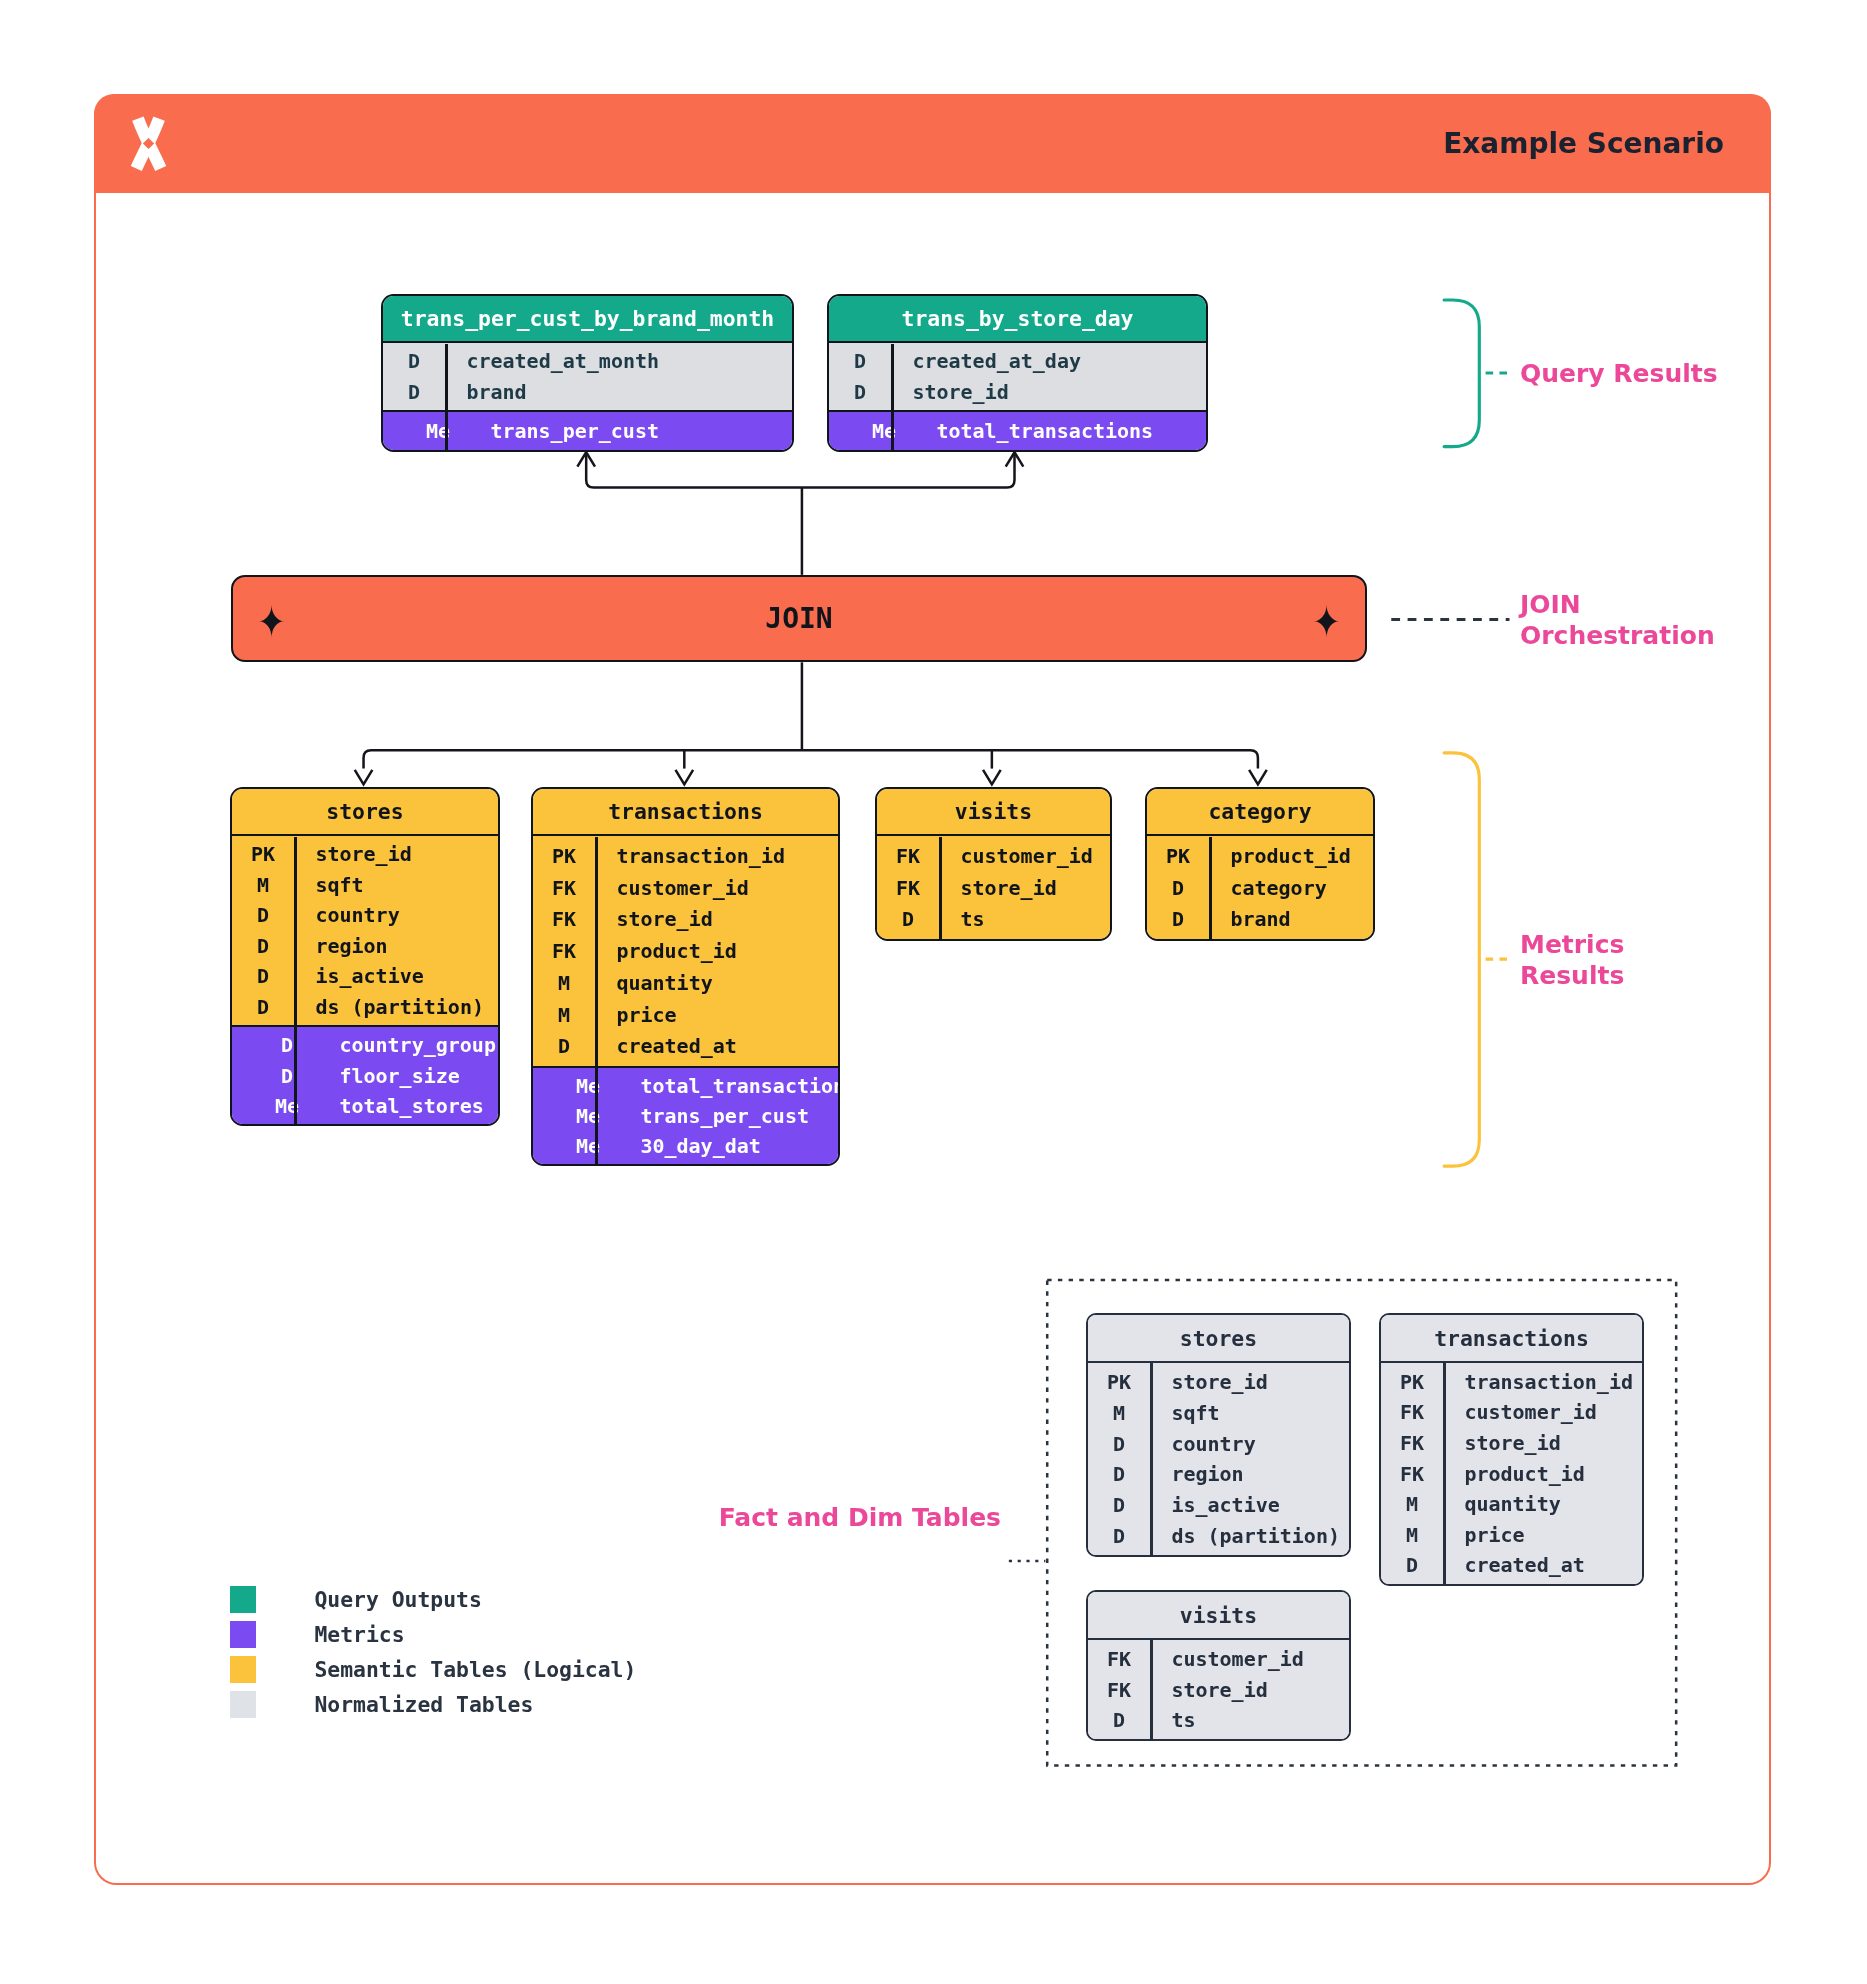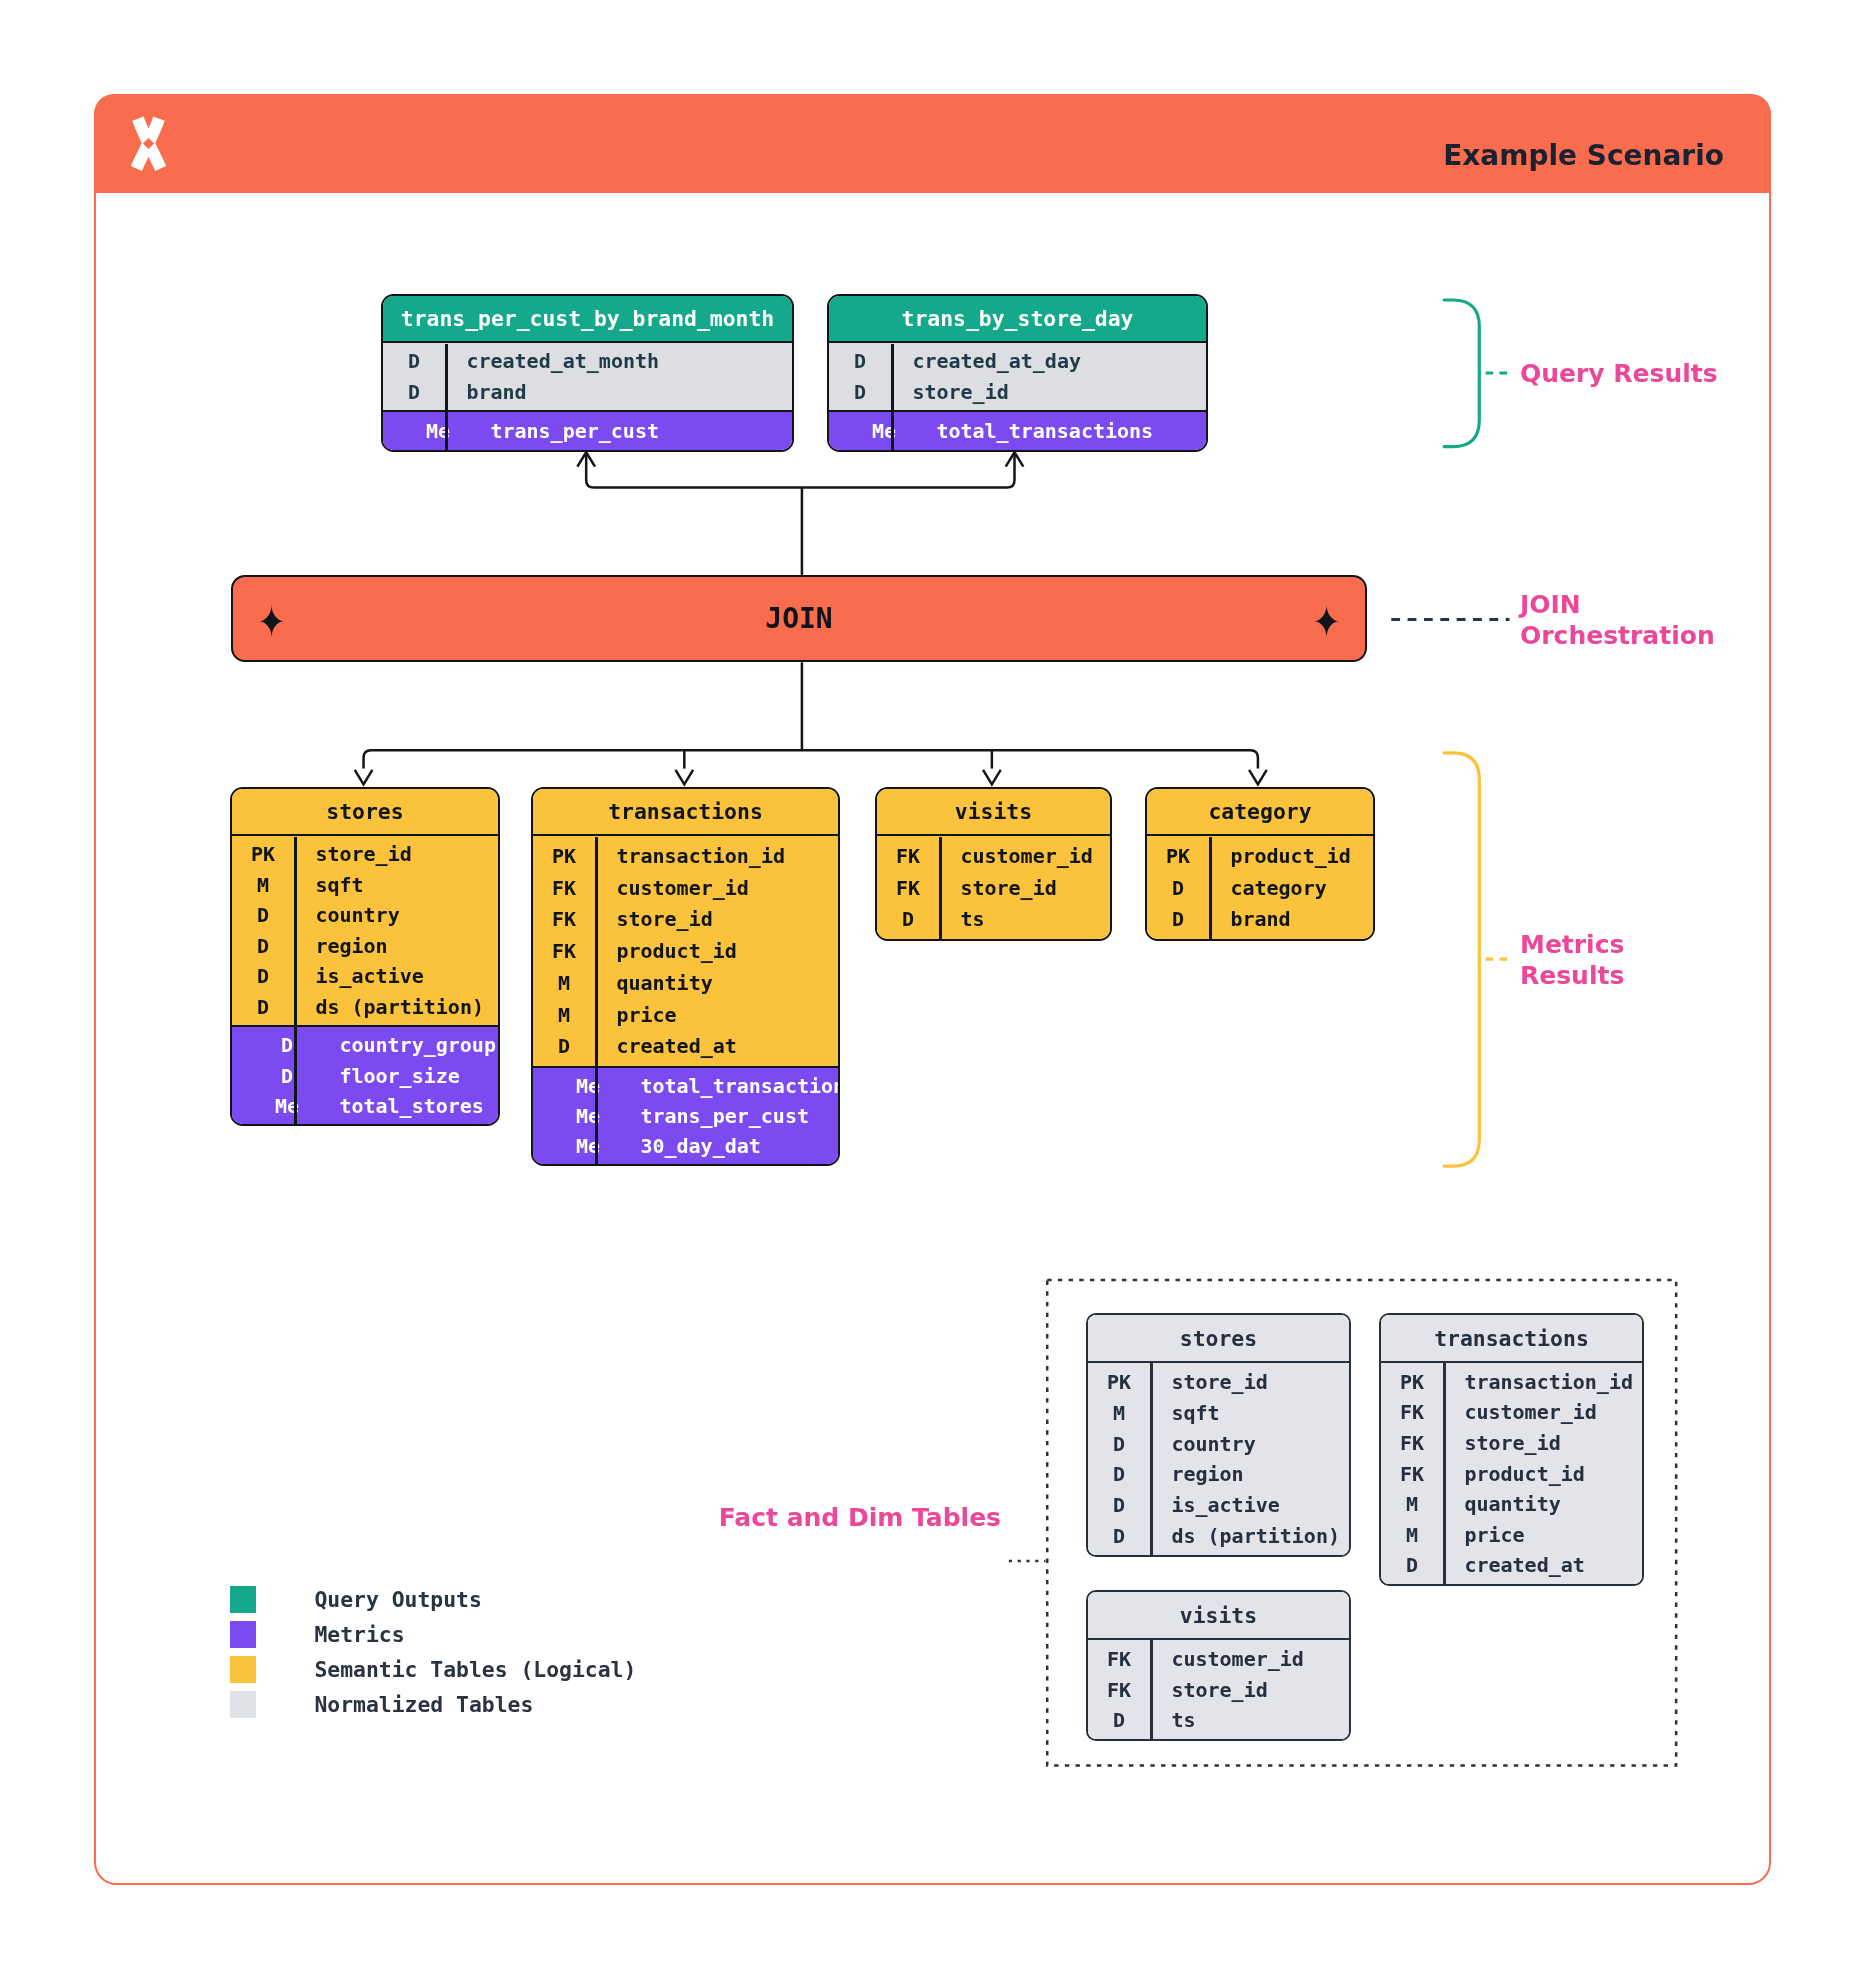--- a/index.html
+++ b/index.html
@@ -4,21 +4,21 @@
 <style>
   html,body{margin:0;padding:0;background:#ffffff;}
   .stage{position:relative;width:1868px;height:1985px;background:#ffffff;overflow:hidden;
          font-family:"DejaVu Sans",sans-serif;}
   
   .card{position:absolute;left:94px;top:94px;width:1677px;height:1791px;
         border:2.5px solid #F96C4E;border-radius:22.6px;box-sizing:border-box;background:#fff;}
   .topbar{position:absolute;left:94px;top:94px;width:1677px;height:99px;background:#F96C4E;
           border-radius:20px 20px 0 0;box-sizing:border-box;}
   .bar-title{position:absolute;right:47px;top:0;height:99px;line-height:99px;
-             font-size:28px;font-weight:700;color:#1A2230;margin-top:12px;}
+             font-size:28px;font-weight:700;color:#1A2230;}
   .logo{position:absolute;left:28px;top:21.4px;width:53px;height:57px;}
   
   .etable{position:absolute;border:2.5px solid #10141B;border-radius:12.6px;overflow:hidden;
           background:#fff;font-family:"DejaVu Sans Mono",monospace;font-weight:bold;box-sizing:content-box;}
   .thead{height:45px;display:flex;align-items:center;justify-content:center;font-size:21.4px;
          border-bottom:2.5px solid #10141B;}
   .q .thead{background:#14A98A;color:#ffffff;}
   .sem .thead{background:#FBC23B;color:#10141B;}
   .norm{border-color:#252F3E;border-radius:10px;}
   .norm .thead{background:#E2E4E9;color:#252F3E;height:46px;border-color:#252F3E;}

